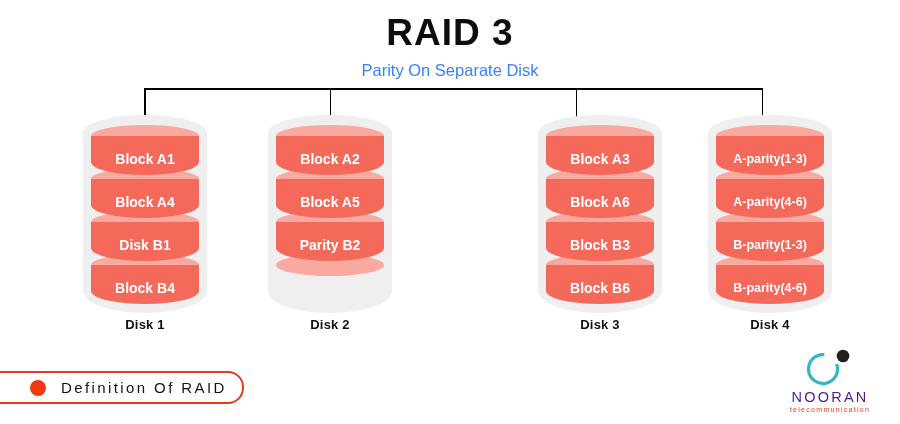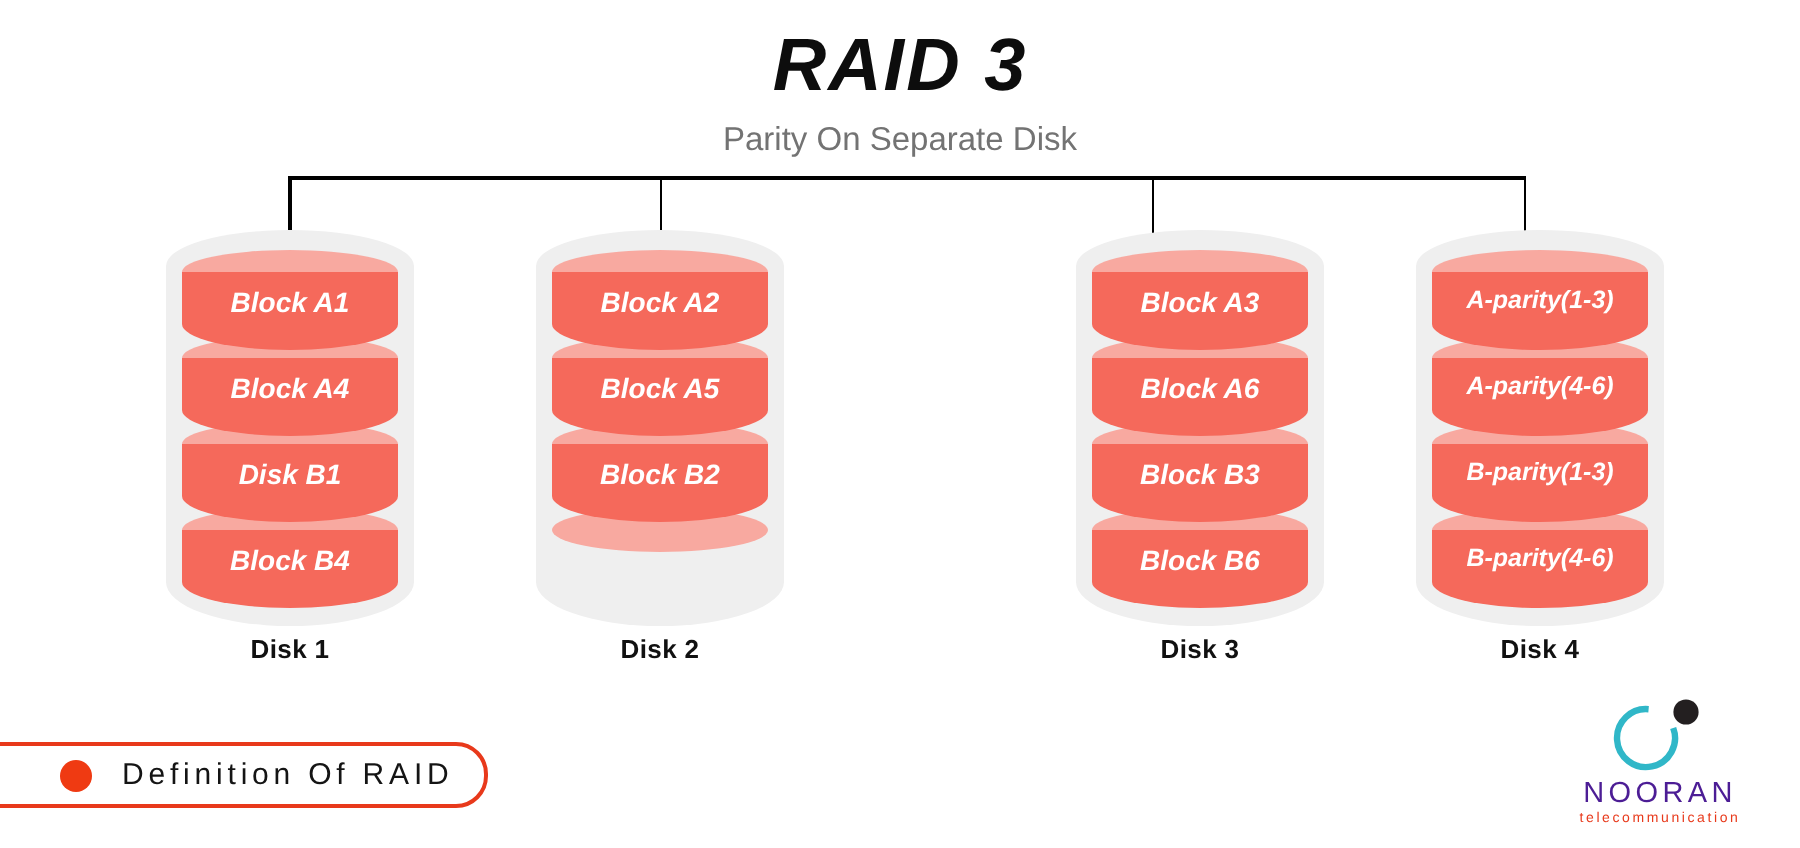--- a/index.html
+++ b/index.html
@@ -6,23 +6,22 @@
   .stage {
     position:relative; width:900px; height:424px; overflow:hidden;
     background:#ffffff; font-family:"Liberation Sans", sans-serif;
   }
 
   
   .hdr { position:absolute; top:0; left:0; width:900px; text-align:center; }
   .hdr-title {
     margin:12px 0 0 0; font-size:37px; font-weight:bold; color:#0d0d0d;
     letter-spacing:1px;
-    font-style:italic;
-  }
-  .hdr-sub { margin:7px 0 0 0; font-size:16.5px; color:#737373; }
+  }
+  .hdr-sub { margin:7px 0 0 0; font-size:16.5px; color:#3b82f6; }
 
   
   .conn { position:absolute; background:#000; }
   .conn-h { top:88px; left:144px; width:619px; height:1.5px; }
   .conn-v { top:88px; width:1.5px; height:30px; }
   .conn-v1 { left:144px; } .conn-v2 { left:329.5px; }
   .conn-v3 { left:575.5px; } .conn-v4 { left:761.5px; }
 
   
   .disk { position:absolute; top:115px; width:124px; }
@@ -37,24 +36,23 @@
   .seg + .seg { margin-top:-7px; }
   .seg:nth-child(1){ z-index:4; } .seg:nth-child(2){ z-index:3; }
   .seg:nth-child(3){ z-index:2; } .seg:nth-child(4){ z-index:1; }
   .seg-top {
     position:absolute; left:0; right:0; top:0; height:22px;
     border-radius:50%; background:#f8a9a0;
   }
   .seg-body {
     position:absolute; left:0; right:0; top:11px; bottom:0;
     background:#f5695b; border-radius:0 0 50% 50% / 0 0 13px 13px;
-    display:flex; align-items:flex-start; justify-content:center;
+    display:flex; align-items:center; justify-content:center;
     padding-top:7px; color:#ffffff; font-weight:bold; font-size:14px;
     white-space:nowrap;
-    font-style:italic;
   }
   .disk.parity .seg-body { font-size:12.5px; }
   .disk-label {
     position:absolute; top:202px; left:0; width:124px; text-align:center;
     font-size:13px; font-weight:bold; color:#111; letter-spacing:0.2px;
   }
 
   
   .badge {
     position:absolute; left:-42px; top:371px; height:29px;
@@ -141,21 +139,21 @@
           </div>
         <div class="seg">
             <div class="seg-top"></div>
             <div class="seg-body">
               <span>Block A5</span>
             </div>
           </div>
         <div class="seg">
             <div class="seg-top"></div>
             <div class="seg-body">
-              <span>Block B2</span>
+              <span>Parity B2</span>
             </div>
           </div>
         <div class="seg">
             <div class="seg-top"></div>
           </div>
       </div>
     </div>
     <div class="disk-label">Disk 2</div>
   </div>
 

